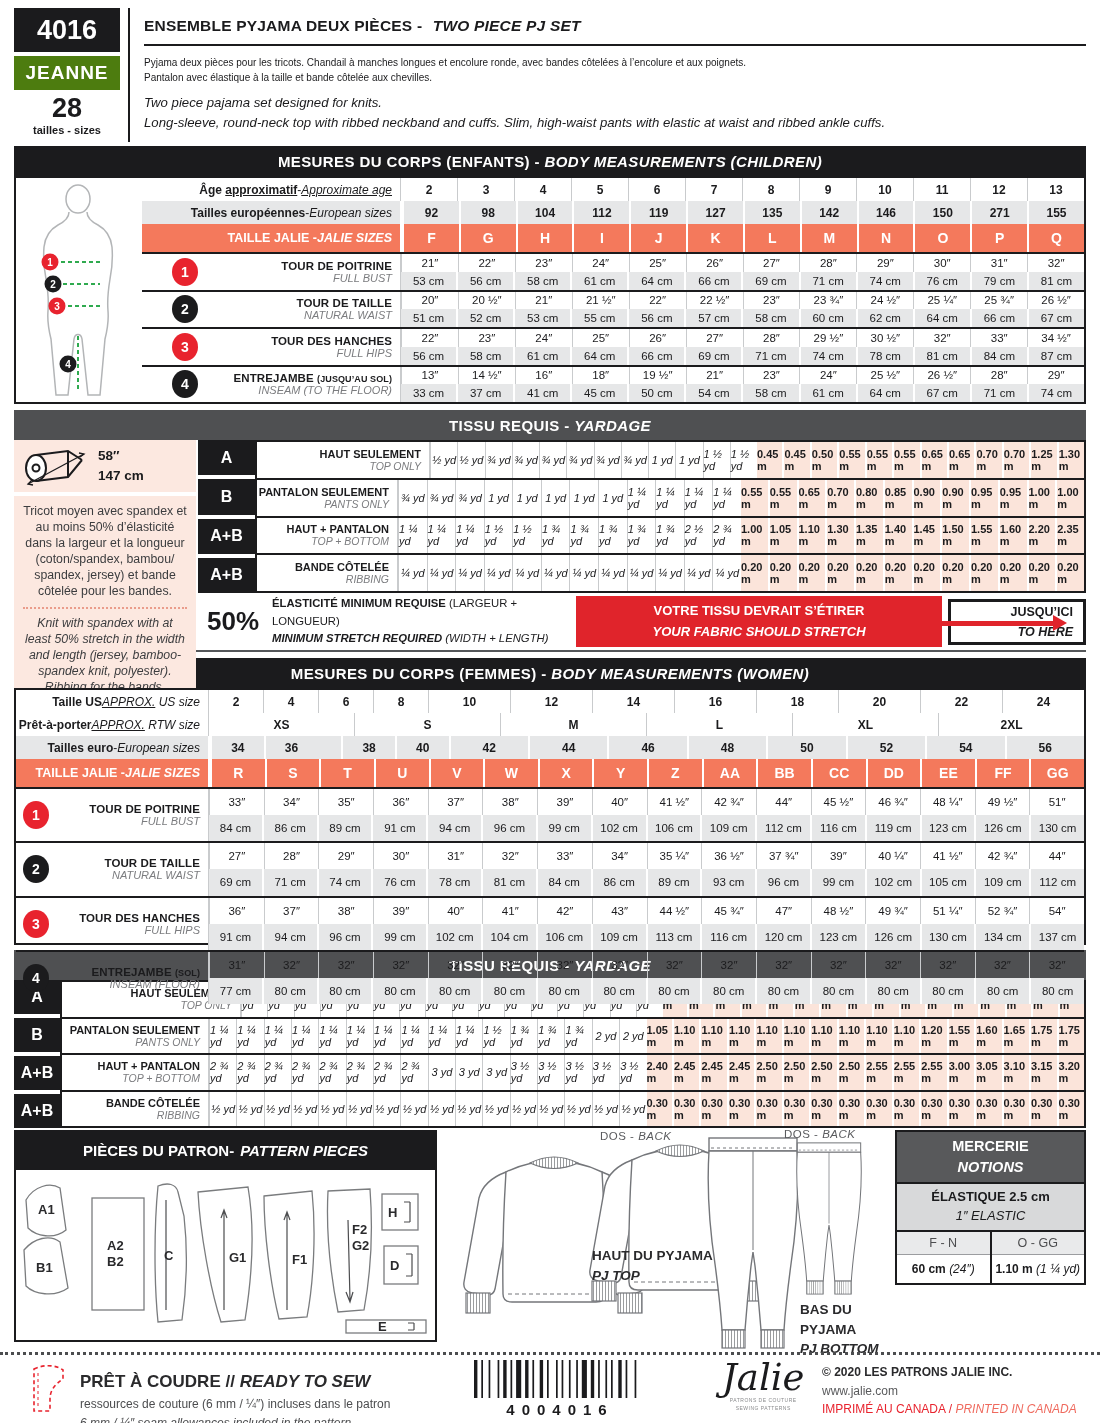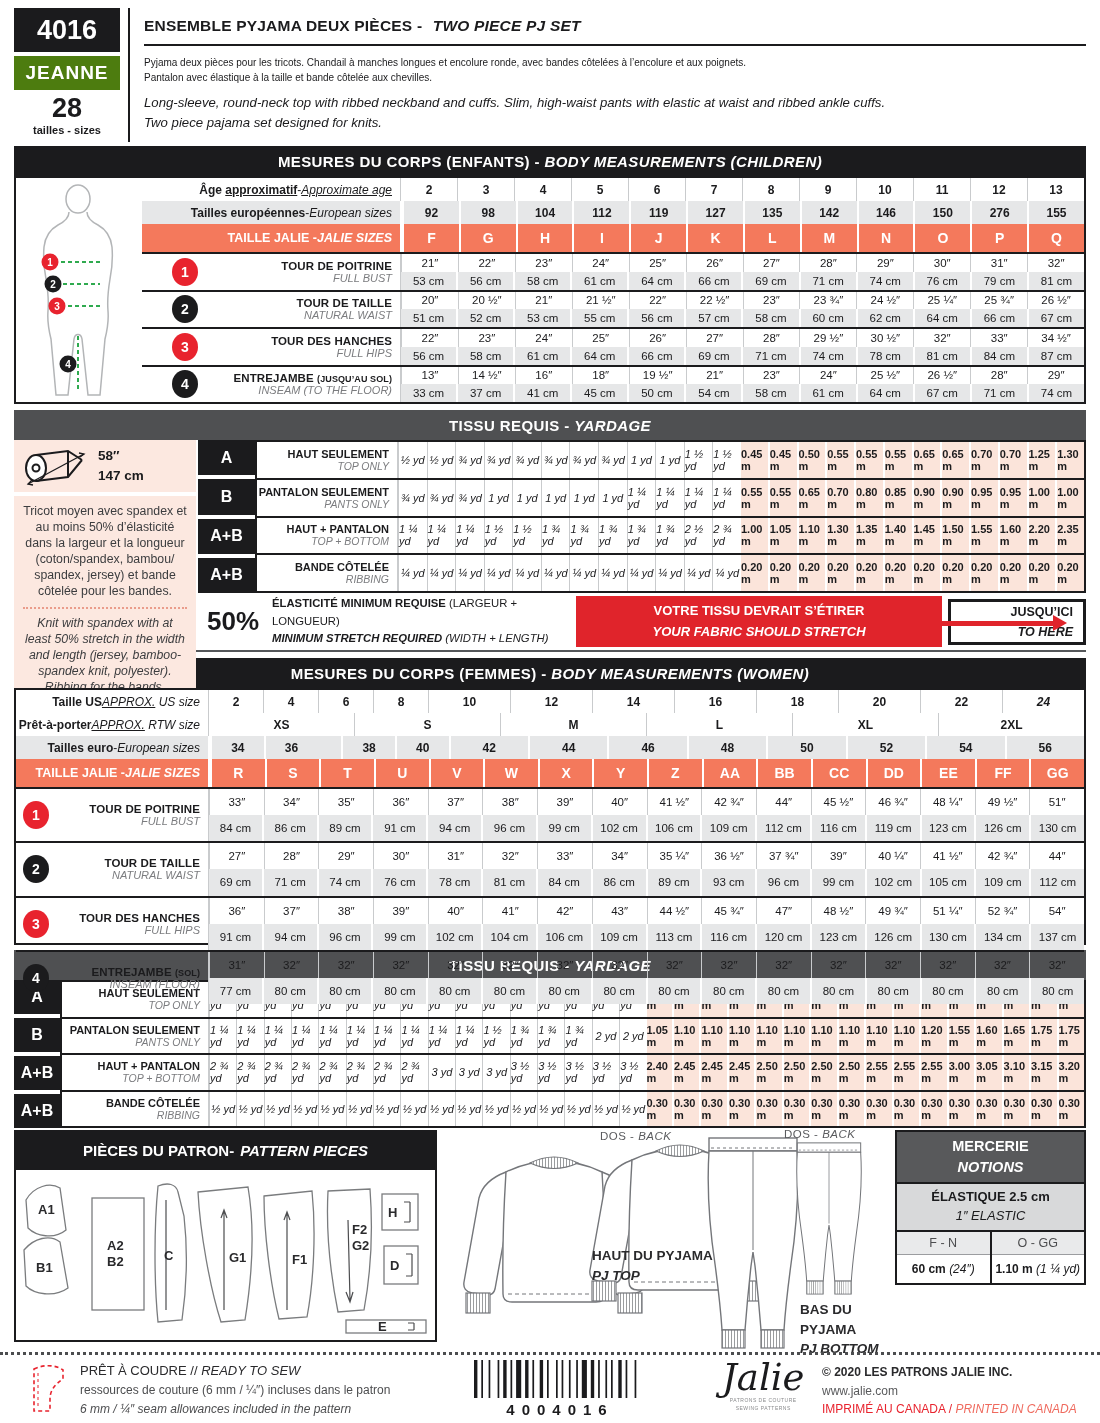--- a/index.html
+++ b/index.html
@@ -75,21 +75,21 @@
   .cy-right{flex:1;display:flex;flex-direction:column;}
   .yard-top{display:flex;box-sizing:border-box;}
   #cy-top{height:153px;}
   #wy-area{margin:0 14px;height:148px;}
   .y-letters{display:flex;flex-direction:column;gap:4px;}
   #cy-top .y-letters{width:57px;}
   #wy-area .y-letters{width:46px;}
   .y-letter{flex:1;background:#1b1b1d;color:#fff;display:flex;align-items:center;justify-content:center;font-weight:bold;font-size:16px;}
   .y-main{flex:1;border:2px solid #1b1b1d;display:flex;flex-direction:column;box-sizing:border-box;background:#fff;}
   .y-row{flex:1;display:flex;border-top:2px solid #1b1b1d;}
-  .y-row:first-child{border-top:none;}
+  .y-row:first-child{border-top:none;padding-left:32px;}
   .y-row .rlabel{flex-direction:column;align-items:flex-end;justify-content:center;}
   #cy-top .y-row .rlabel{width:140px;}
   #wy-area .y-row .rlabel{width:146px;}
   .y-fr{font-weight:bold;font-size:11px;}
   .y-en{font-style:italic;color:#7b7c7f;font-size:10.5px;}
   .y-cells{flex:1;display:flex;flex-direction:row;border-left:1px solid #c9cbcd;}
   .line-yd .cell{font-style:italic;font-size:11px;}
   .line-m .cell{background:#fbe4da;border-left:2px solid #fff;font-weight:bold;font-size:11px;}
   .line-m .cell:first-child{border-left:none;}
   
@@ -123,21 +123,21 @@
   .n-cols{display:flex;border-top:2px solid #1b1b1d;}
   .n-col{flex:1;}
   .n-col + .n-col{border-left:2px solid #1b1b1d;}
   .n-sizes{background:#e9eaeb;text-align:center;font-size:12.5px;color:#4c4d4f;padding:4px 0;}
   .n-amount{text-align:center;font-size:12px;font-weight:bold;padding:7px 0;border-top:1px solid #9b9da0;}
   .n-amount i{font-weight:normal;font-style:italic;}
   
   .footer{border-top:3px dotted #4c4d4f;height:68px;position:relative;color:#4c4d4f;}
   .f-icon{position:absolute;left:30px;top:8px;}
   .f-text{position:absolute;left:80px;top:6px;font-size:12px;line-height:1.55;}
-  .f-ready{font-weight:normal;font-size:13px;color:#2a2a2c;}
+  .f-ready{font-weight:bold;font-size:17px;color:#2a2a2c;margin-top:8px;}
   .f-ready i{font-style:italic;}
   .f-seam-en{font-style:italic;}
   .barcode{position:absolute;left:472px;top:5px;width:176px;text-align:center;}
   .barcode-num{font-size:15px;font-weight:bold;letter-spacing:7px;color:#1b1b1d;margin-top:-1px;}
   .brand{position:absolute;left:722px;top:4px;text-align:center;}
   .brand-name{font-family:"DejaVu Serif",serif;font-style:italic;font-size:37px;line-height:1;color:#1b1b1d;}
   .brand-sub{font-size:5px;color:#8a8b8d;letter-spacing:.5px;line-height:1.6;}
   .f-right{position:absolute;left:822px;top:8px;font-size:12px;line-height:1.55;}
   .f-copy{color:#2a2a2c;font-weight:600;}
   .f-web{color:#58595b;}
@@ -160,22 +160,22 @@
       <div class="h-title">
         <span>ENSEMBLE PYJAMA DEUX PIÈCES</span>
         <span class="sep" style="white-space:pre;"> - </span>
         <i>TWO PIECE PJ SET</i>
       </div>
       <div class="h-desc-fr">
         <div>Pyjama deux pièces pour les tricots. Chandail à manches longues et encolure ronde, avec bandes côtelées à l’encolure et aux poignets.</div>
         <div>Pantalon avec élastique à la taille et bande côtelée aux chevilles.</div>
       </div>
       <div class="h-desc-en">
+        <div>Two piece pajama set designed for knits.</div>
         <div>Long-sleeve, round-neck top with ribbed neckband and cuffs. Slim, high-waist pants with elastic at waist and ribbed ankle cuffs.</div>
-        <div>Two piece pajama set designed for knits.</div>
       </div>
     </div>
   </div>
 
   <div class="bar mt4">
     <span>MESURES DU CORPS (ENFANTS)</span>
       <span class="sep"> - </span>
       <i>BODY MEASUREMENTS (CHILDREN)</i>
   </div>
   <div class="meas-table" id="children-table">
@@ -221,21 +221,21 @@
             <div class="cell">92</div>
             <div class="cell">98</div>
             <div class="cell">104</div>
             <div class="cell">112</div>
             <div class="cell">119</div>
             <div class="cell">127</div>
             <div class="cell">135</div>
             <div class="cell">142</div>
             <div class="cell">146</div>
             <div class="cell">150</div>
-            <div class="cell">276</div>
+            <div class="cell">271</div>
             <div class="cell">155</div>
           </div>
         </div>
         <div class="hrow coral">
           <div class="rlabel">TAILLE JALIE -<i>JALIE SIZES</i></div>
           <div class="cells">
             <div class="cell">F</div>
             <div class="cell">G</div>
             <div class="cell">H</div>
             <div class="cell">I</div>
@@ -619,21 +619,21 @@
             <div class="cell" style="flex-grow: 1;">4</div>
             <div class="cell" style="flex-grow: 1;">6</div>
             <div class="cell" style="flex-grow: 1;">8</div>
             <div class="cell" style="flex-grow: 1.5;">10</div>
             <div class="cell" style="flex-grow: 1.5;">12</div>
             <div class="cell" style="flex-grow: 1.5;">14</div>
             <div class="cell" style="flex-grow: 1.5;">16</div>
             <div class="cell" style="flex-grow: 1.5;">18</div>
             <div class="cell" style="flex-grow: 1.5;">20</div>
             <div class="cell" style="flex-grow: 1.5;">22</div>
-            <div class="cell" style="flex-grow: 1.5; font-style: italic;">24</div>
+            <div class="cell" style="flex-grow: 1.5;">24</div>
           </div>
         </div>
         <div class="hrow white">
           <div class="rlabel">
             <b>Prêt-à-porter</b> 
             <i><u>APPROX.</u> RTW size</i>
           </div>
           <div class="cells">
             <div class="cell" style="flex-grow: 1;">XS</div>
             <div class="cell" style="flex-grow: 1;">S</div>

